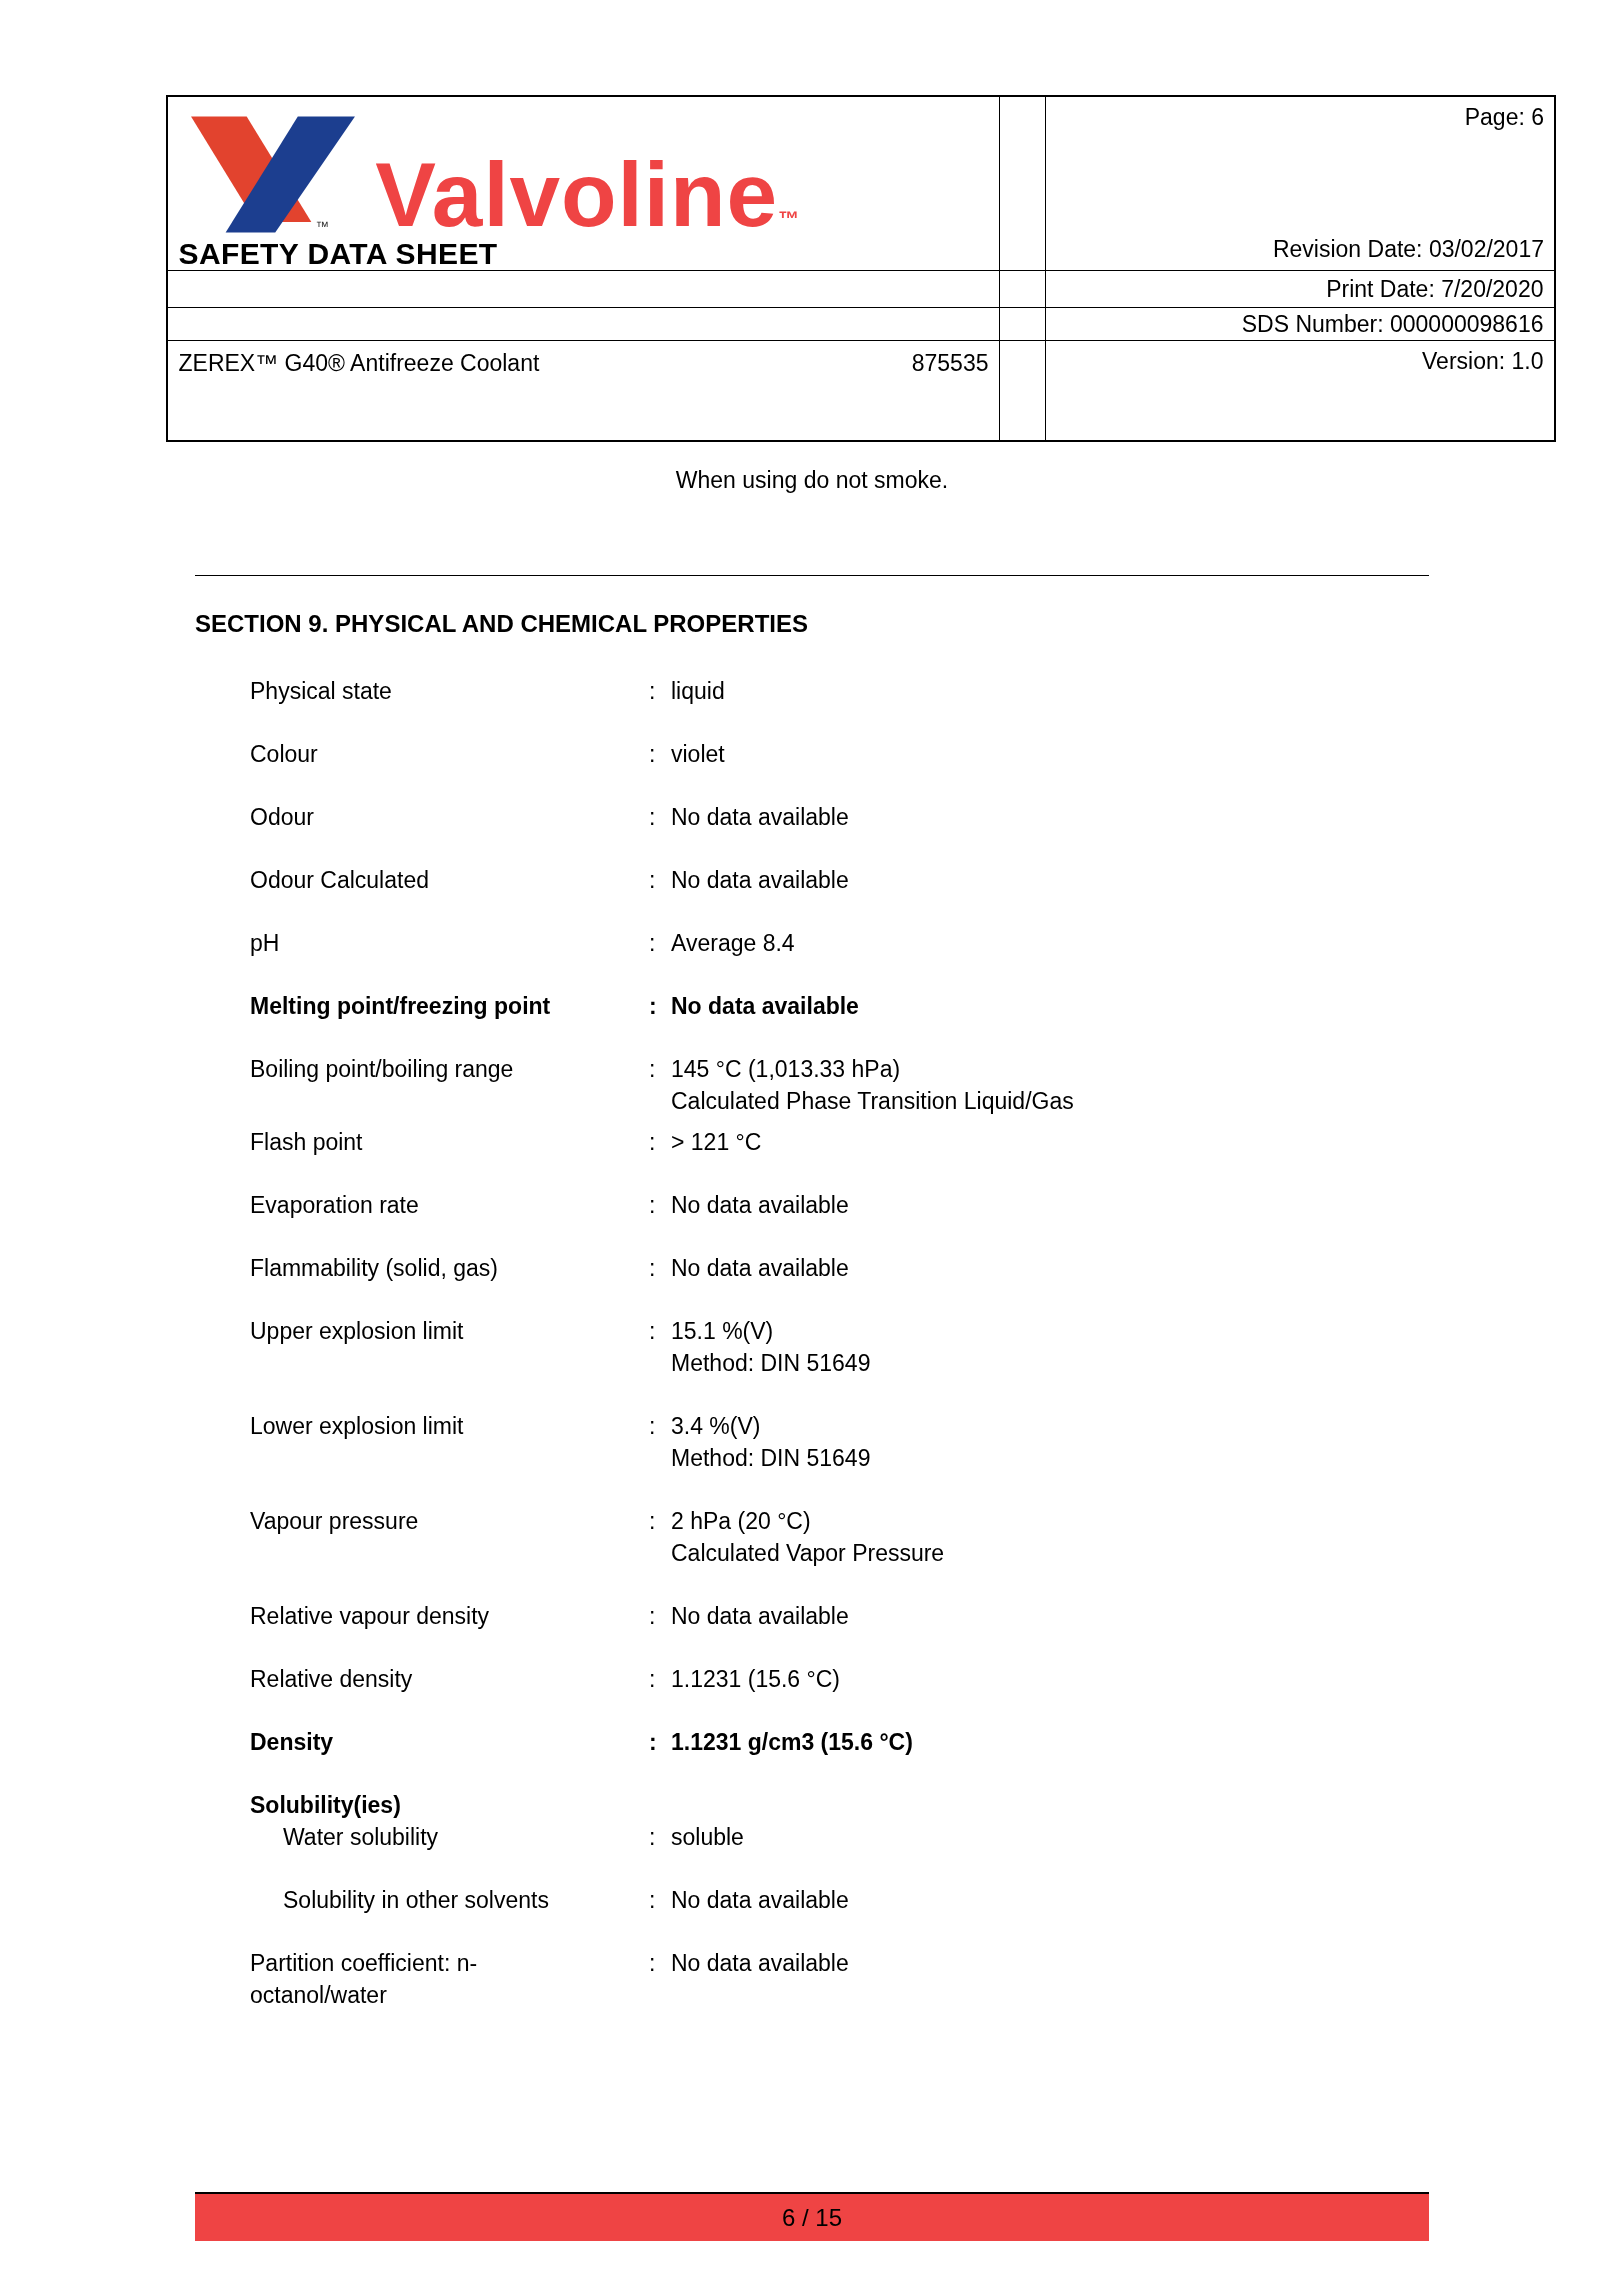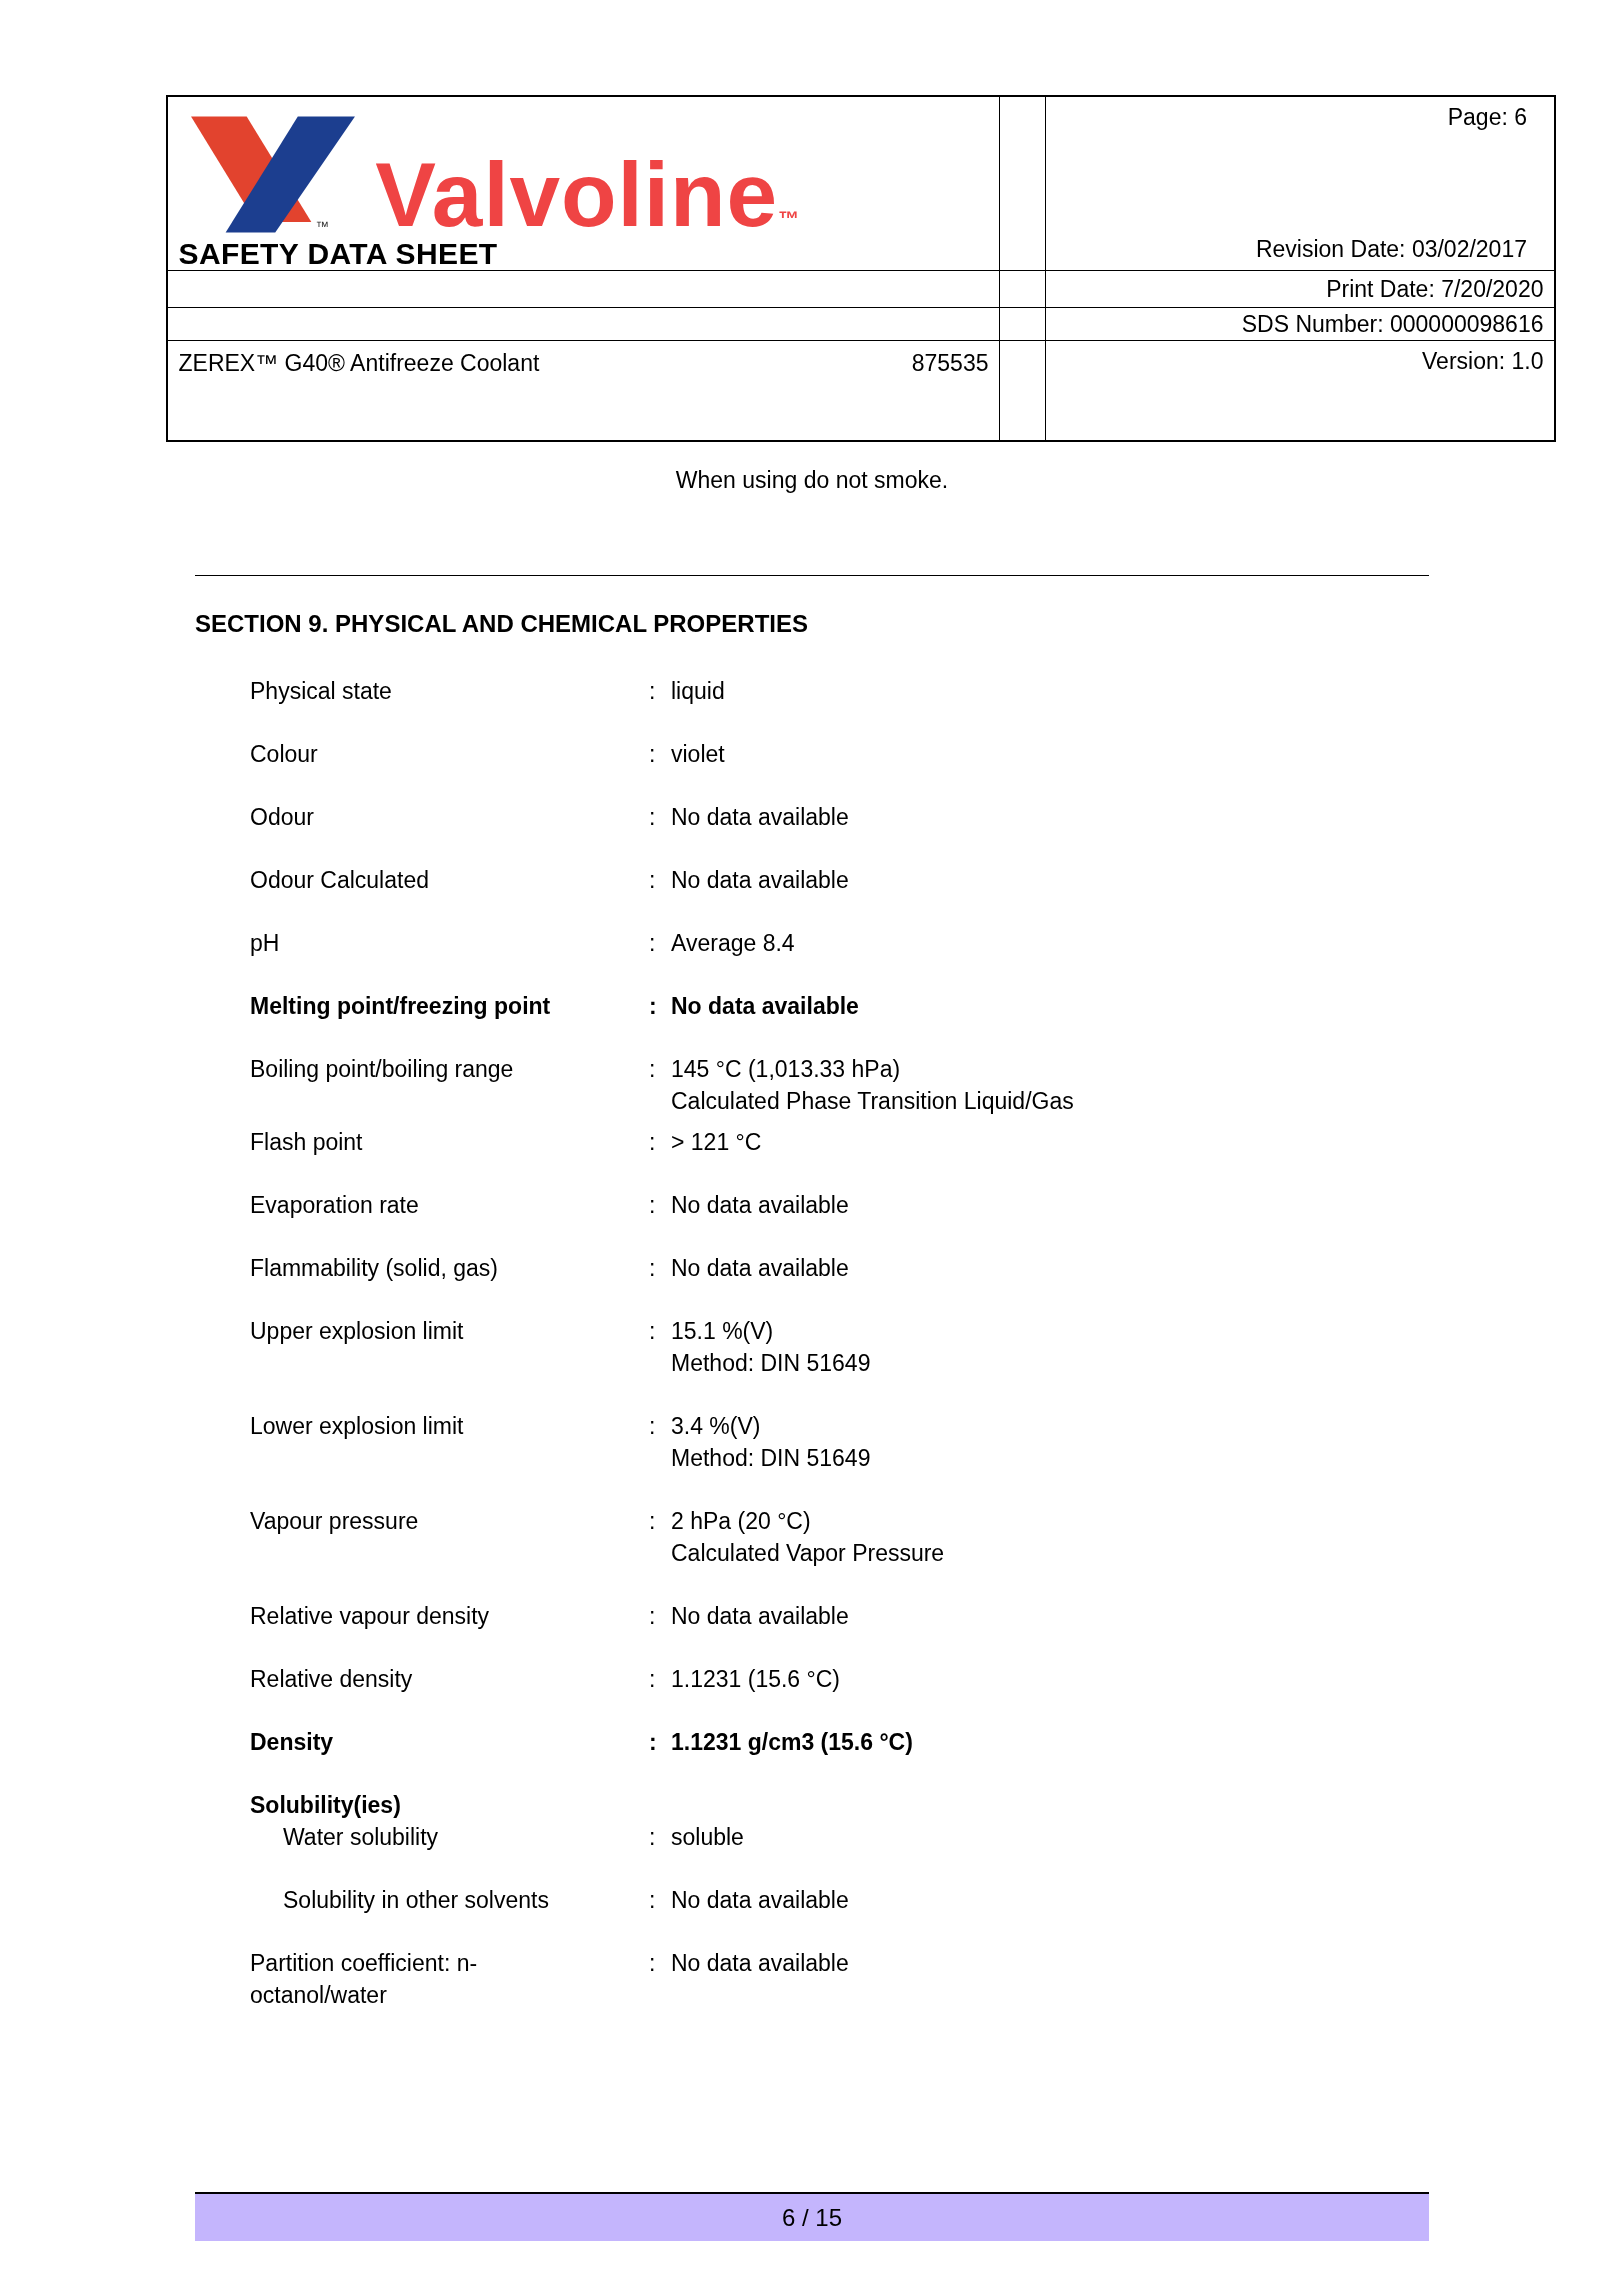--- a/index.html
+++ b/index.html
@@ -15,21 +15,21 @@
     border:2.6px solid #000;
     display:grid;
     grid-template-columns:831px 46px 1fr;
     grid-template-rows:173px 37px 33px 1fr;
   }
   .hc{overflow:hidden;}
   .hc.c2,.hc.c3{border-left:1.8px solid #000;}
   .hc.r2,.hc.r3,.hc.r4{border-top:1.8px solid #000;}
 
   .r1.c1{display:flex;flex-direction:column;justify-content:space-between;padding:8.8px 10.5px 1.8px 10.5px;}
-  .r1.c3{display:flex;flex-direction:column;justify-content:space-between;align-items:flex-end;padding:7px 27px;}
+  .r1.c3{display:flex;flex-direction:column;justify-content:space-between;align-items:flex-end;padding:7px 10px;}
   .meta-cell{display:flex;align-items:center;justify-content:flex-end;padding:0 10.5px;}
   .r4.c1{display:flex;flex-direction:row;justify-content:space-between;padding:8.8px 10.5px 7px 10.5px;}
   .r4.c3{display:flex;justify-content:flex-end;align-items:flex-start;padding:7px 10.5px;}
 
   .logo{display:flex;align-items:flex-end;gap:8.8px;}
   .logo-mark{width:188px;height:131px;flex:0 0 auto;display:block;}
   .logo-word{font-weight:bold;font-size:91px;line-height:0.92;letter-spacing:0.9px;white-space:nowrap;}
   .word-tm{font-size:21px;font-weight:bold;letter-spacing:0;}
   .sds-title{font-size:30px;font-weight:bold;letter-spacing:0.4px;}
 
@@ -45,21 +45,21 @@
   .prop-row.tight-after{margin-bottom:9px;}
   .prop-row.flush-after{margin-bottom:0;}
   .prop-label{flex:0 0 399px;width:399px;box-sizing:border-box;}
   .prop-row.indent .prop-label{padding-left:33px;}
   .prop-sep{flex:0 0 22px;}
   .prop-value{flex:1;}
 
   
   .page-footer{
     position:absolute;left:195px;top:2192px;width:1234px;height:47px;
-    background:#c4b5fd;border-top:2.6px solid #000;
+    background:#ef4444;border-top:2.6px solid #000;
     display:flex;align-items:center;justify-content:center;font-size:24px;
   }
 </style>
 </head>
 <body>
 
 <div class="page">
 
   <div class="header-box">
 

